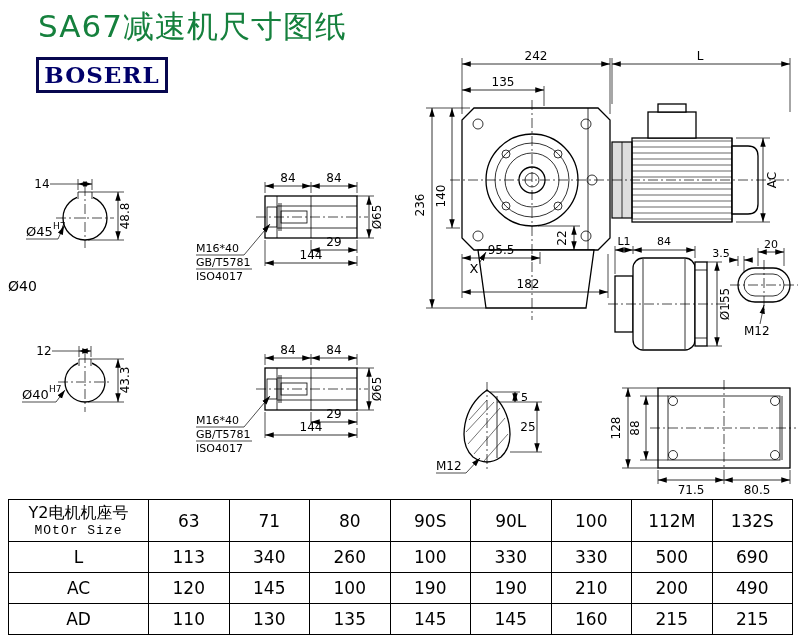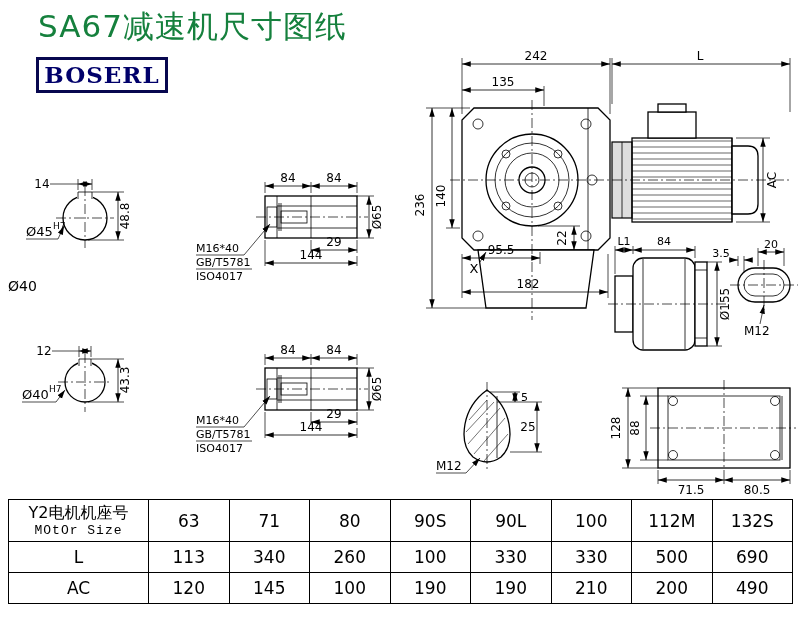--- a/index.html
+++ b/index.html
@@ -444,16 +444,27 @@
       <td>AC</td>
       <td>120</td>
       <td>145</td>
       <td>100</td>
       <td>190</td>
       <td>190</td>
       <td>210</td>
       <td>200</td>
       <td>490</td>
     </tr>
+    <tr class="r">
+      <td>AD</td>
+      <td>110</td>
+      <td>130</td>
+      <td>135</td>
+      <td>145</td>
+      <td>145</td>
+      <td>160</td>
+      <td>215</td>
+      <td>215</td>
+    </tr>
   </tbody>
     </table>
 
 </div>
 
 </body></html>

